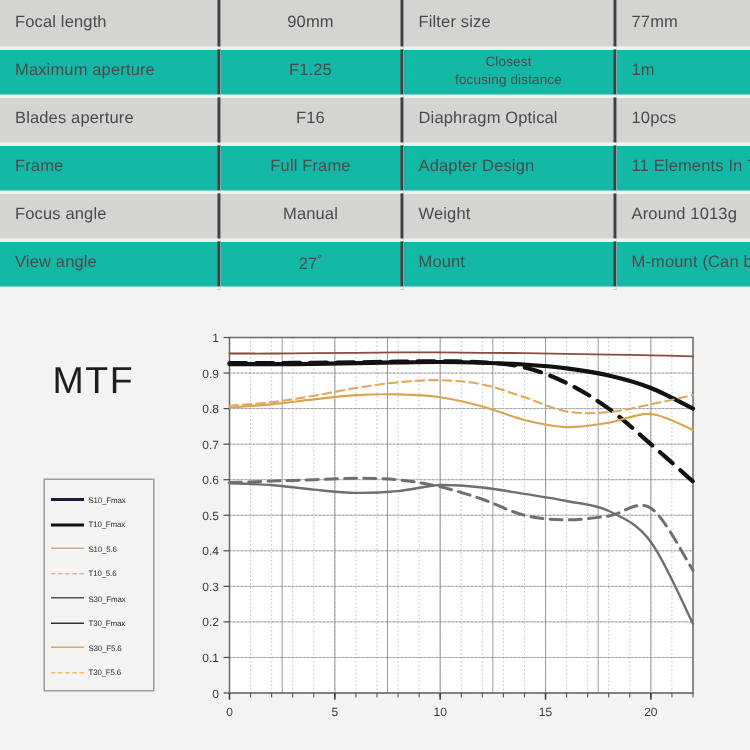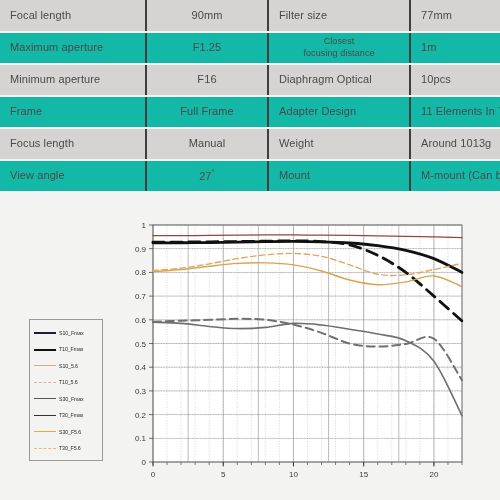--- a/index.html
+++ b/index.html
@@ -131,48 +131,49 @@
           <td class="c2">Filter size</td>
           <td class="c3">77mm</td>
         </tr>
         <tr class="light">
           <td class="c0">Maximum aperture</td>
           <td class="c1">F1.25</td>
           <td class="c2 small">Closest<br>focusing distance</td>
           <td class="c3">1m</td>
         </tr>
         <tr class="shade">
-          <td class="c0">Minimum aperture</td>
+          <td class="c0">Blades aperture</td>
           <td class="c1">F16</td>
           <td class="c2">Diaphragm Optical</td>
           <td class="c3">10pcs</td>
         </tr>
         <tr class="light">
           <td class="c0">Frame</td>
           <td class="c1">Full Frame</td>
           <td class="c2">Adapter Design</td>
           <td class="c3">11 Elements In 7 Groups</td>
         </tr>
         <tr class="shade">
-          <td class="c0">Focus length</td>
+          <td class="c0">Focus angle</td>
           <td class="c1">Manual</td>
           <td class="c2">Weight</td>
           <td class="c3">Around 1013g</td>
         </tr>
         <tr class="light">
           <td class="c0">View angle</td>
           <td class="c1">27<span class="deg">°</span></td>
           <td class="c2">Mount</td>
           <td class="c3">M-mount (Can be Adapter )</td>
         </tr>
       </tbody>
   </table>
 
   <div id="chart-panel"></div>
 
+  <div id="mtf-title">MTF</div>
 
   <div id="legend-box">
       <div class="legend-row">
         <span class="legend-swatch">
           <i style="border-top: 2.4px solid rgb(27, 27, 58);"></i>
         </span>
         <span class="legend-label">S10_Fmax</span>
       </div>
       <div class="legend-row">
         <span class="legend-swatch">

